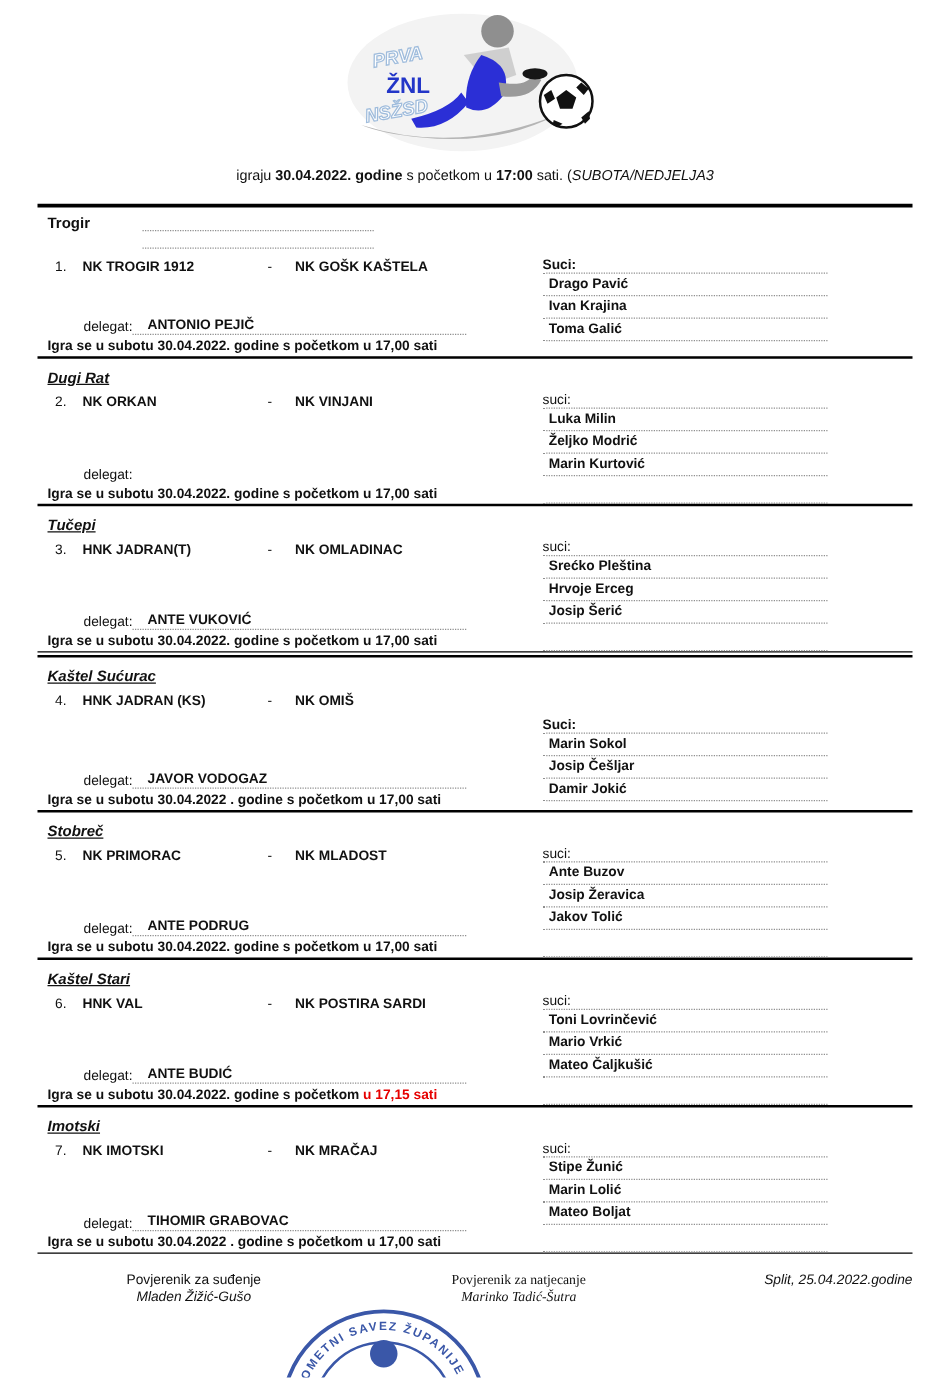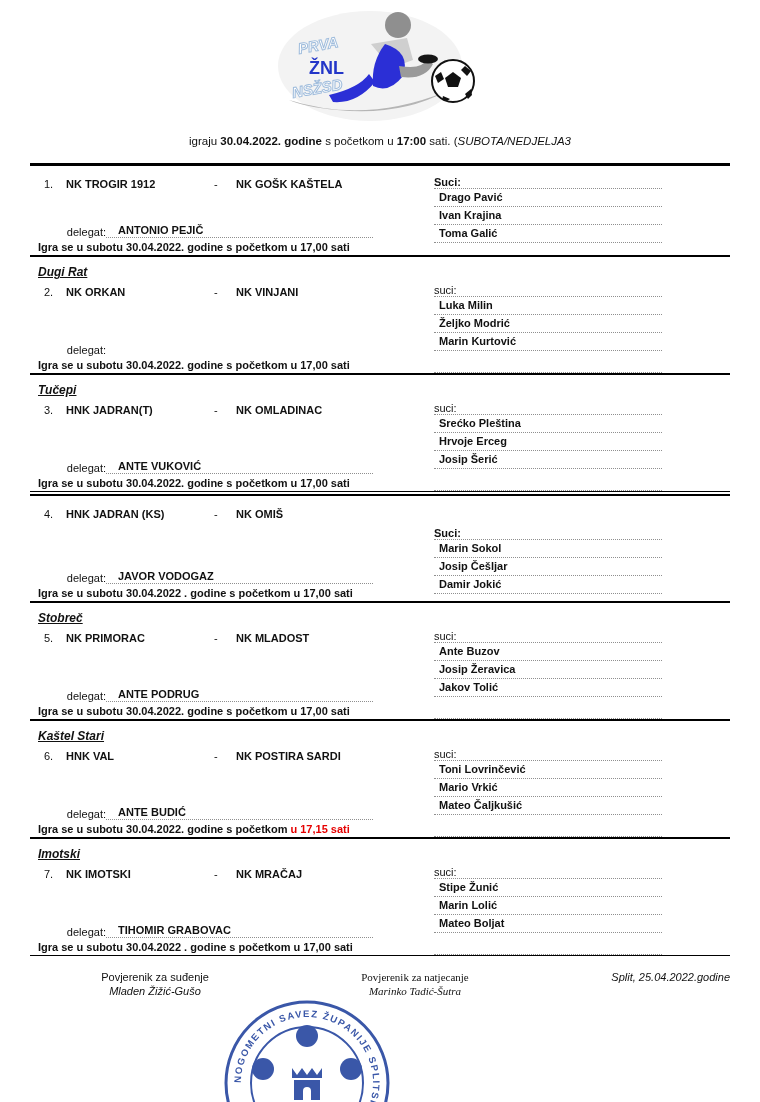--- a/index.html
+++ b/index.html
@@ -89,20 +89,27 @@
 
 <div class="header-text">
   <div class="h-line"><span>igraju  </span><b>30.04.2022. godine</b><span> s početkom u </span><b>17:00</b><span> sati. (</span><i>SUBOTA/NEDJELJA3</i></div>
 </div>
 
 <div class="topline"></div>
 
 <div class="content">
 
   <div class="section s1">
+    <div class="venue-row">
+      <span class="venue">Trogir</span>
+      <span class="venue-lines">
+          <span class="vline"></span>
+          <span class="vline"></span>
+        </span>
+    </div>
     <div class="main-row">
       <div class="match-col">
         <div class="match-line">
           <span class="num">1.</span>
           <span class="home">NK TROGIR 1912</span>
           <span class="dash">-</span>
           <span class="away">NK GOŠK KAŠTELA</span>
         </div>
         <div class="spacer"></div>
         <div class="delegat-line">
@@ -183,20 +190,23 @@
           <div class="ref-row">Hrvoje Erceg</div>
           <div class="ref-row">Josip Šerić</div>
           <div class="ref-extra"></div>
         </div>
       </div>
     </div>
   </div>
   <div class="sep double"></div>
 
   <div class="section s4">
+    <div class="venue-row">
+        <span class="venue">Kaštel Sućurac</span>
+      </div>
     <div class="main-row">
       <div class="match-col">
         <div class="match-line">
           <span class="num">4.</span>
           <span class="home">HNK JADRAN (KS)</span>
           <span class="dash">-</span>
           <span class="away">NK OMIŠ</span>
         </div>
         <div class="spacer"></div>
         <div class="delegat-line">

